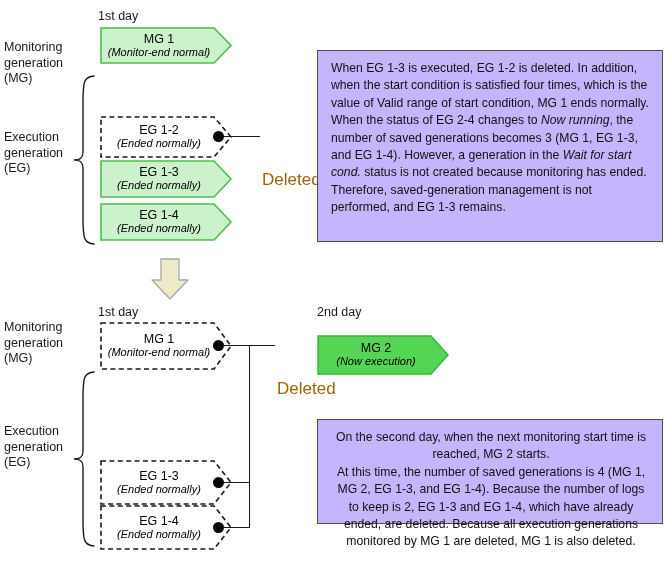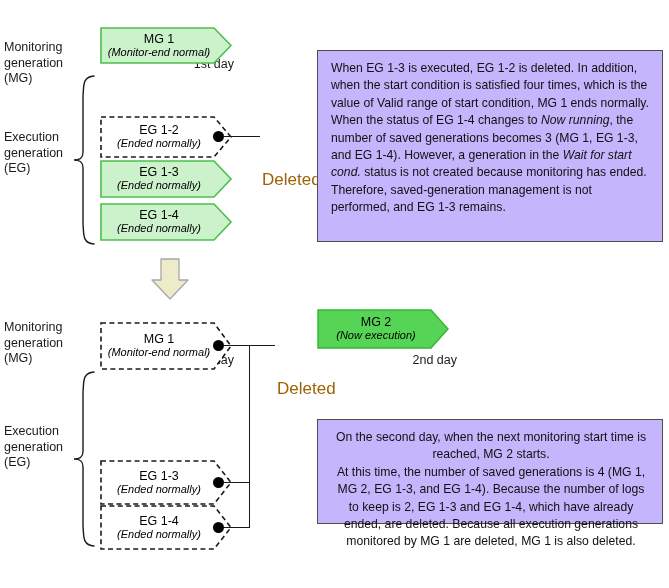--- a/index.html
+++ b/index.html
@@ -25,23 +25,22 @@
     font-size: 12.5px;
     line-height: 15.5px;
     color: #1a1a1a;
     white-space: pre-line;
   }
 
   
   .day-label {
     font-size: 12.5px;
     line-height: 14px;
-    text-align: right;
+    text-align: left;
     color: #1a1a1a;
-    margin-top: 48px;
   }
 
   
   .arrow-box {
     box-sizing: border-box;
     display: flex;
     flex-direction: column;
     align-items: flex-end;
     justify-content: center;
   }
@@ -170,21 +169,21 @@
       <div class="ab-status">(Ended normally)</div>
     </div>
   </div>
 
   <div class="abs dot" style="left:213px; top:131px; width:11px; height:11px;"></div>
   <div class="abs hline" style="left:224px; top:136px; width:36px;"></div>
   <div class="abs deleted-label" style="left:262px; top:129px;">Deleted</div>
 
   <div class="abs note-box" style="left:317px; top:50px; width:346px; height:192px;">
     <span>When EG 1-3 is executed, EG 1-2 is deleted. In addition, when the start condition is satisfied four times, which is the value of Valid range of start condition, MG 1 ends normally.</span><br>
-    <span>When the status of EG 1-4 changes to </span><i>Now running</i><span>, the number of saved generations becomes 3 (MG 1, EG 1-3, and EG 1-4). However, a generation in the </span><i>Wait for start cond.</i><span> status is not created because monitoring has ended. Therefore, saved-generation management is not performed, and EG 1-3 remains.</span>
+    <span>When the status of EG 2-4 changes to </span><i>Now running</i><span>, the number of saved generations becomes 3 (MG 1, EG 1-3, and EG 1-4). However, a generation in the </span><i>Wait for start cond.</i><span> status is not created because monitoring has ended. Therefore, saved-generation management is not performed, and EG 1-3 remains.</span>
   </div>
 
   <svg class="abs down-arrow" style="left:150px; top:258px; width:40px; height:42px;" viewBox="0 0 40 42">
     <polygon points="11,1 29,1 29,22 38,22 20,41 2,22 11,22" fill="#EDEBC8" stroke="#A8A8A8" stroke-width="1.3" stroke-linejoin="round"></polygon>
   </svg>
 
   <div class="abs side-label" style="left:4px; top:320px; width:92px;">Monitoring
 generation
 (MG)</div>
 
@@ -199,21 +198,21 @@
   <div class="abs arrow-box" style="left:100px; top:322px; width:132px; height:48px;">
     <svg class="shape-svg" viewBox="0 0 132 48" preserveAspectRatio="none">
       <polygon points="1,1 114,1 131,24 114,47 1,47" fill="#ffffff" stroke="#1a1a1a" stroke-width="1.6" stroke-dasharray="5,3.4"></polygon>
     </svg>
     <div class="arrow-inner">
       <div class="ab-title">MG 1</div>
       <div class="ab-status">(Monitor-end normal)</div>
     </div>
   </div>
 
-  <div class="abs arrow-box" style="left:317px; top:309px; width:132px; height:40px;">
+  <div class="abs arrow-box" style="left:317px; top:335px; width:132px; height:40px;">
     <svg class="shape-svg" viewBox="0 0 132 40" preserveAspectRatio="none">
       <polygon points="1,1 114,1 131,20 114,39 1,39" fill="#55D455" stroke="#33B833" stroke-width="1.4"></polygon>
     </svg>
     <div class="arrow-inner">
       <div class="ab-title">MG 2</div>
       <div class="ab-status">(Now execution)</div>
     </div>
   </div>
 
 

